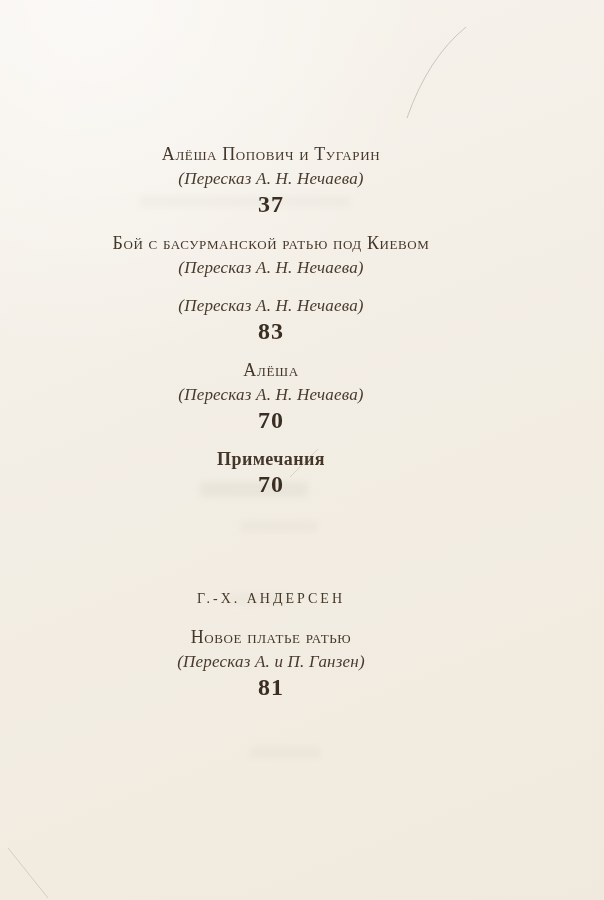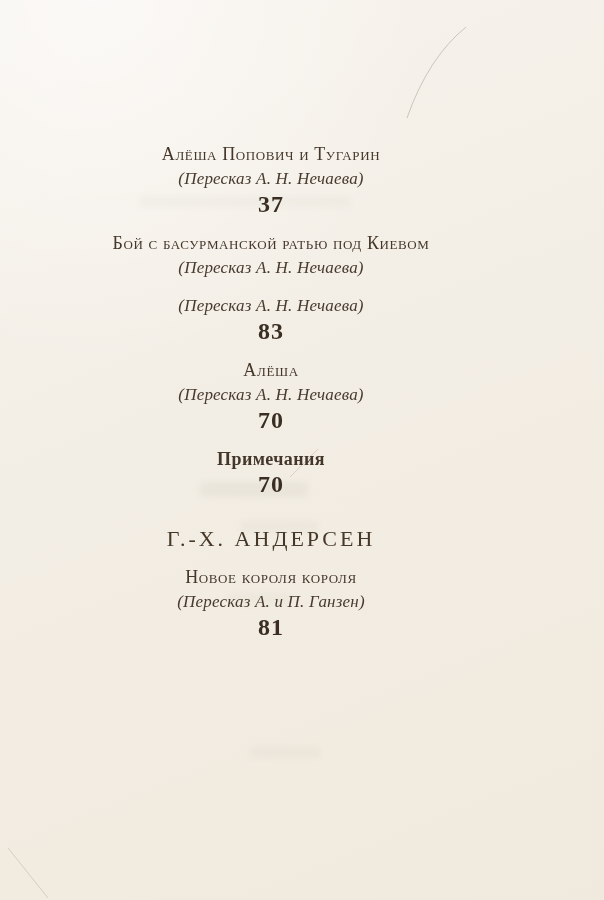--- a/index.html
+++ b/index.html
@@ -52,22 +52,22 @@
     color: #483b2e;
   }
   .entry-page {
     font-size: 24px;
     line-height: 27px;
     font-weight: bold;
     letter-spacing: 1px;
     color: #3a2e22;
   }
   .section-header {
-    margin: 28px 0 13px 0;
-    font-size: 22px;
+    margin: 88px 0 13px 0;
+    font-size: 14px;
     line-height: 26px;
     letter-spacing: 3px;
     color: #453828;
   }
   
   .ghost {
     position: absolute;
     background: #8a8a72;
     border-radius: 3px;
     filter: blur(3px);
@@ -126,19 +126,19 @@
     </div>
 
     <div class="toc-entry">
       <div class="entry-title plain">Примечания</div>
       <div class="entry-page">70</div>
     </div>
 
     <div class="section-header">Г.-Х. АНДЕРСЕН</div>
 
     <div class="toc-entry">
-      <div class="entry-title">Новое короля короля</div>
+      <div class="entry-title">Новое платье ратью</div>
       <div class="entry-subtitle">(Пересказ А. и П. Ганзен)</div>
       <div class="entry-page">81</div>
     </div>
 
   </div>
 </div>
 
 </body></html>

